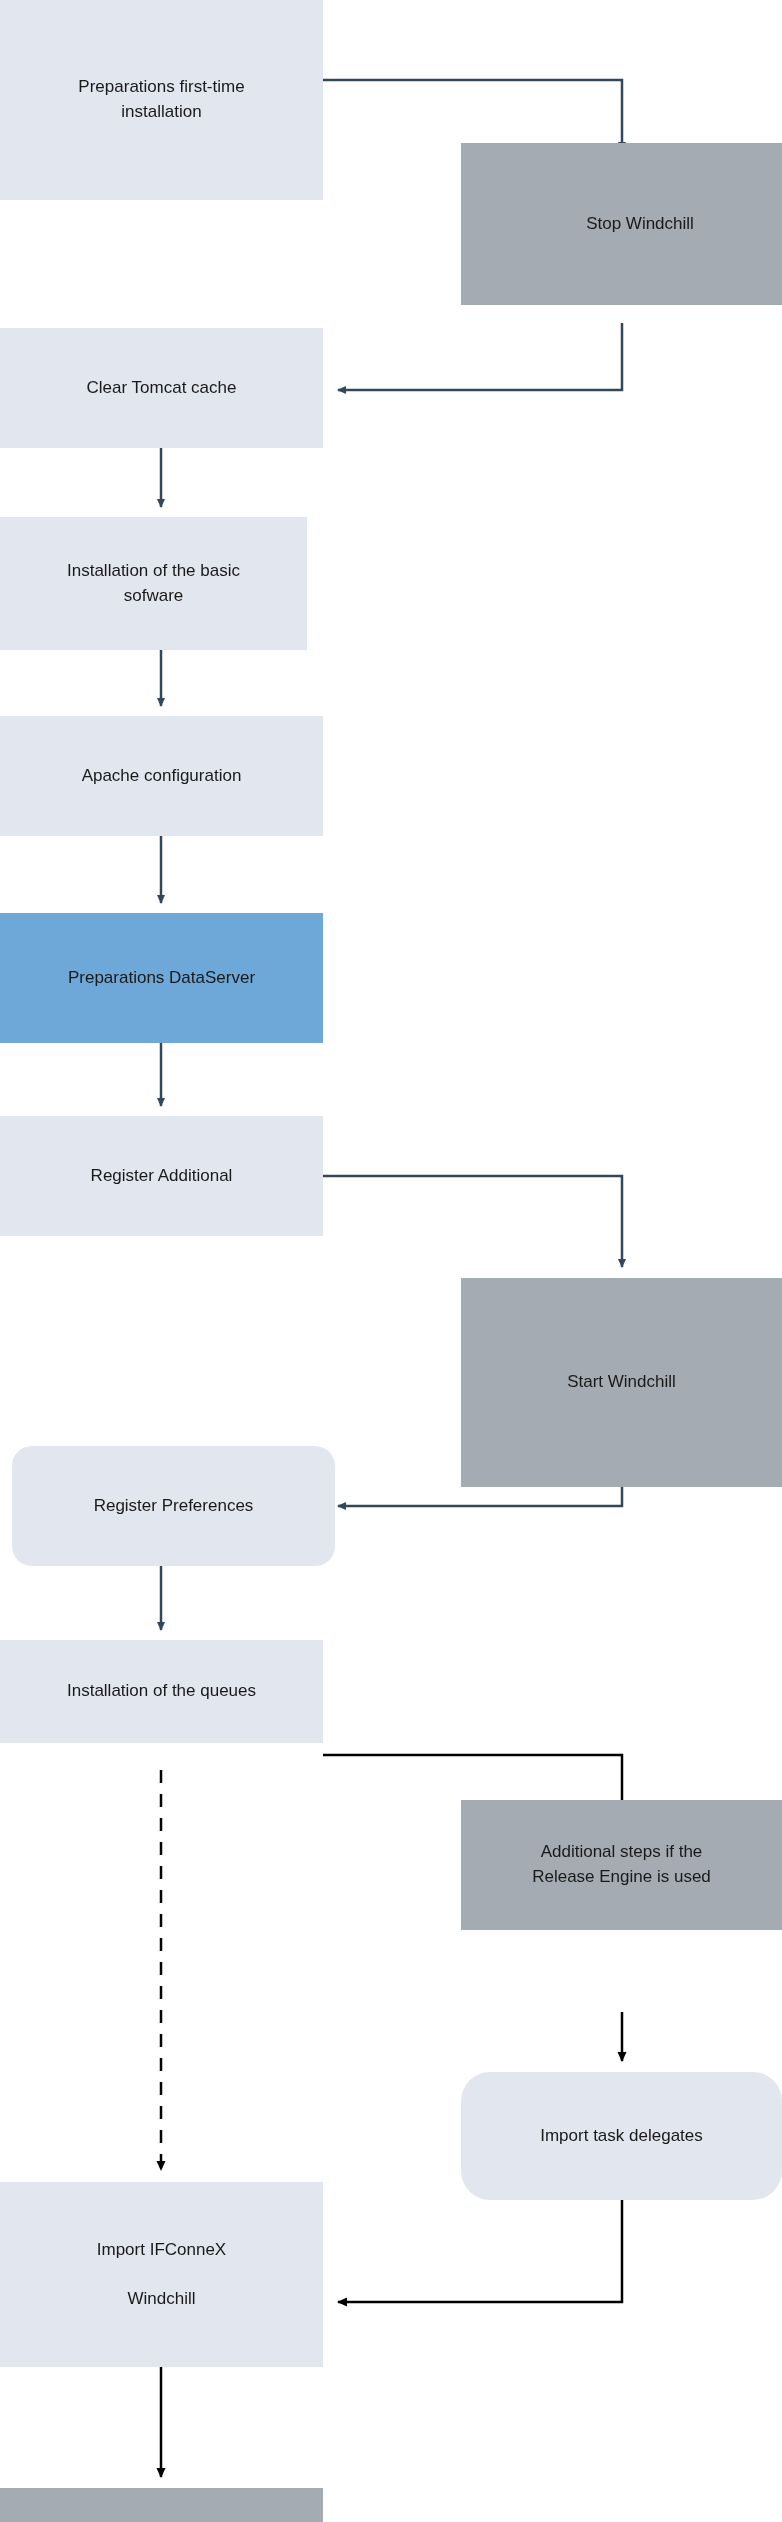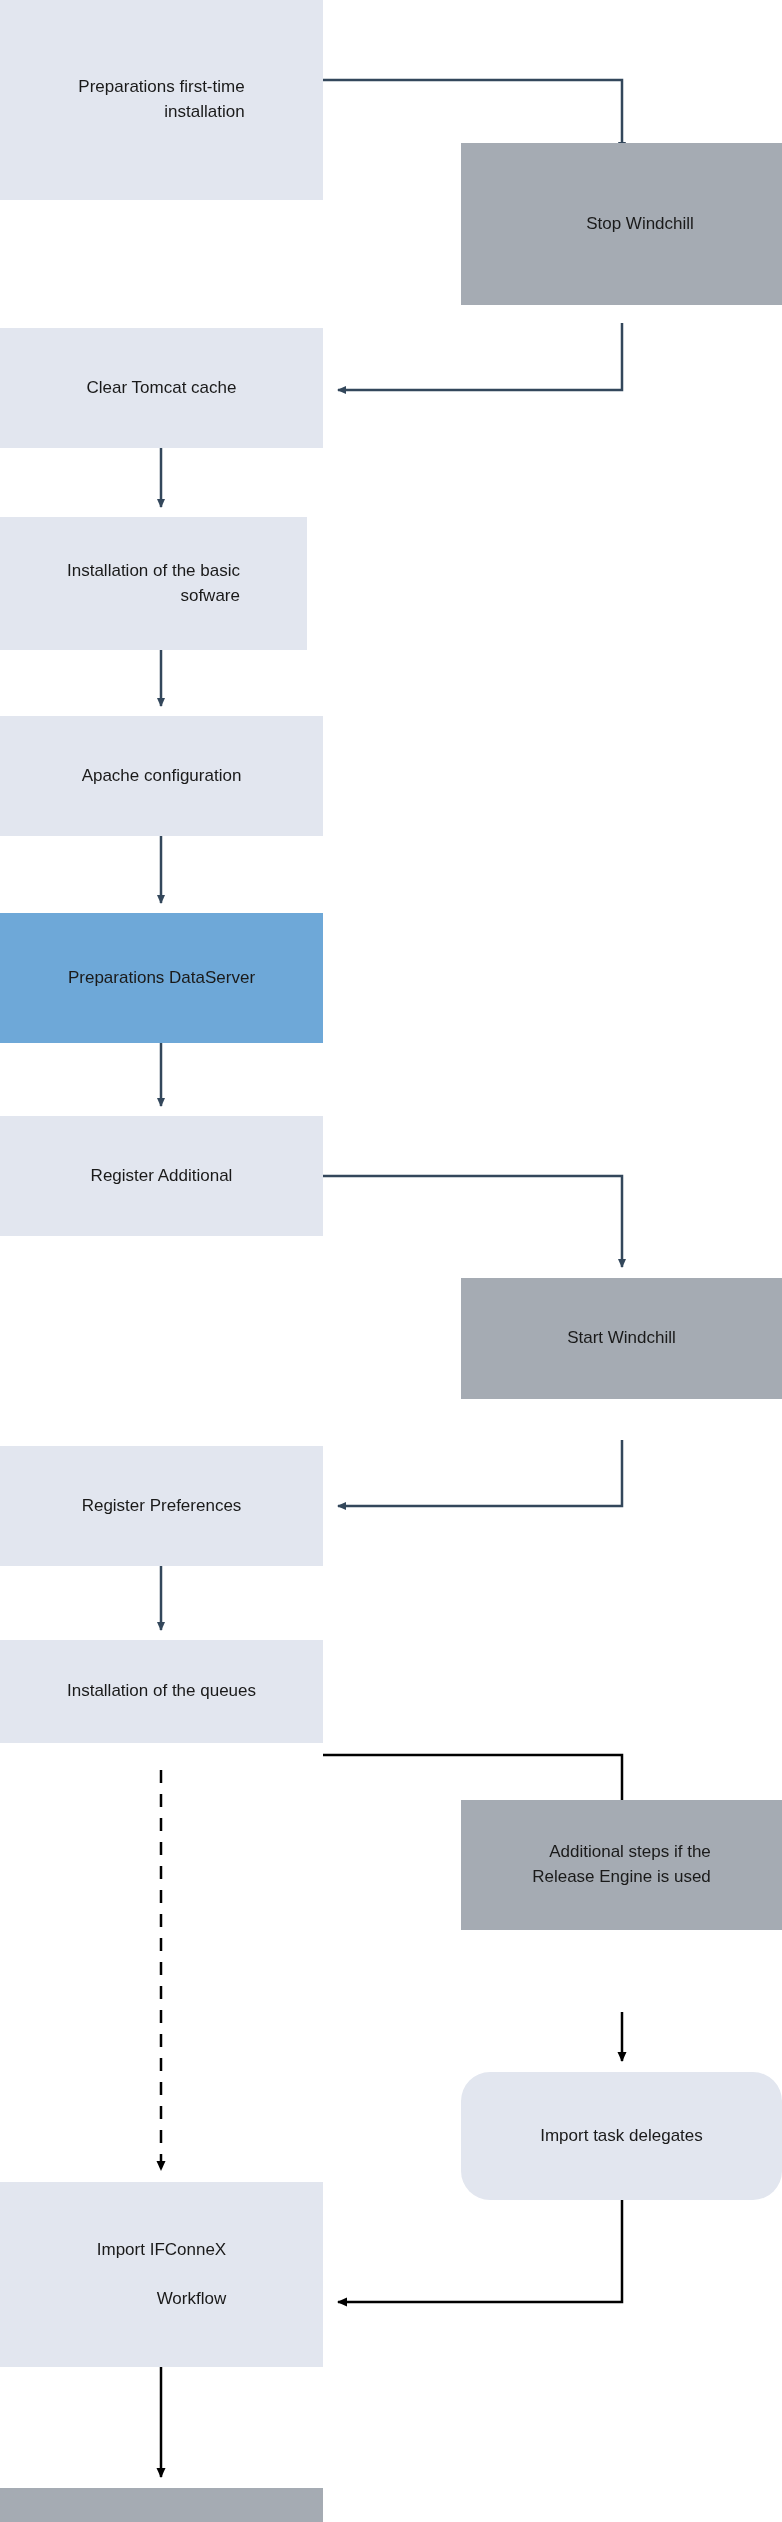--- a/index.html
+++ b/index.html
@@ -1,18 +1,18 @@
 <!DOCTYPE html>
 <html><head>
 <meta charset="utf-8">
 <style>
   html,body{margin:0;padding:0;background:#ffffff;}
   body{font-family:"Liberation Sans","DejaVu Sans",sans-serif;}
   #stage{position:relative;width:782px;height:2522px;background:#fff;overflow:hidden;}
-  .node{position:absolute;display:flex;align-items:center;justify-content:center;text-align:right;box-sizing:border-box;padding:4px 10px;}
+  .node{position:absolute;display:flex;align-items:center;justify-content:center;text-align:center;box-sizing:border-box;padding:4px 10px;}
   .node .lbl{font-size:17px;line-height:1.45;color:#000;white-space:pre-line;}
   .node.fill-light{background:#e2e6ef;}
   .node.fill-gray{background:#a5abb3;}
   .node.fill-blue{background:#6ea8d8;}
   .node.txt-dark .lbl{color:#1a1a1a;}
   svg.edges{position:absolute;left:0;top:0;width:782px;height:2522px;pointer-events:none;}
 </style>
 </head>
 <body>
 
@@ -104,44 +104,44 @@
   </div>
 
   <div class="node fill-blue txt-dark" style="left:0px;top:913px;width:323px;height:130px;">
     <span class="lbl">Preparations DataServer</span>
   </div>
 
   <div class="node fill-light txt-dark" style="left:0px;top:1116px;width:323px;height:120px;">
     <span class="lbl">Register Additional</span>
   </div>
 
-  <div class="node fill-gray txt-dark" style="left:461px;top:1278px;width:321px;height:121px;">
+  <div class="node fill-gray txt-dark" style="left:461px;top:1278px;width:321px;height:209px;">
     <span class="lbl">Start Windchill</span>
   </div>
 
-  <div class="node fill-light txt-dark" style="left:0px;top:1446px;width:323px;height:120px;">
+  <div class="node fill-light txt-dark" style="left:12px;top:1446px;width:323px;height:120px;border-radius:20px;">
     <span class="lbl">Register Preferences</span>
   </div>
 
   <div class="node fill-light txt-dark" style="left:0px;top:1640px;width:323px;height:103px;">
     <span class="lbl">Installation of the queues</span>
   </div>
 
   <div class="node fill-gray txt-dark" style="left:461px;top:1800px;width:321px;height:130px;">
     <span class="lbl">Additional steps if the
 Release Engine is used</span>
   </div>
 
   <div class="node fill-light txt-dark" style="left:461px;top:2072px;width:321px;height:128px;border-radius:29px;">
     <span class="lbl">Import task delegates</span>
   </div>
 
   <div class="node fill-light txt-dark" style="left:0px;top:2182px;width:323px;height:185px;">
     <span class="lbl">Import IFConneX
 
-Workflow</span>
+Windchill</span>
   </div>
 
   <div class="node fill-gray txt-navy" style="left:0px;top:2488px;width:323px;height:126px;">
     
   </div>
 
 </div>
 
 </body></html>

